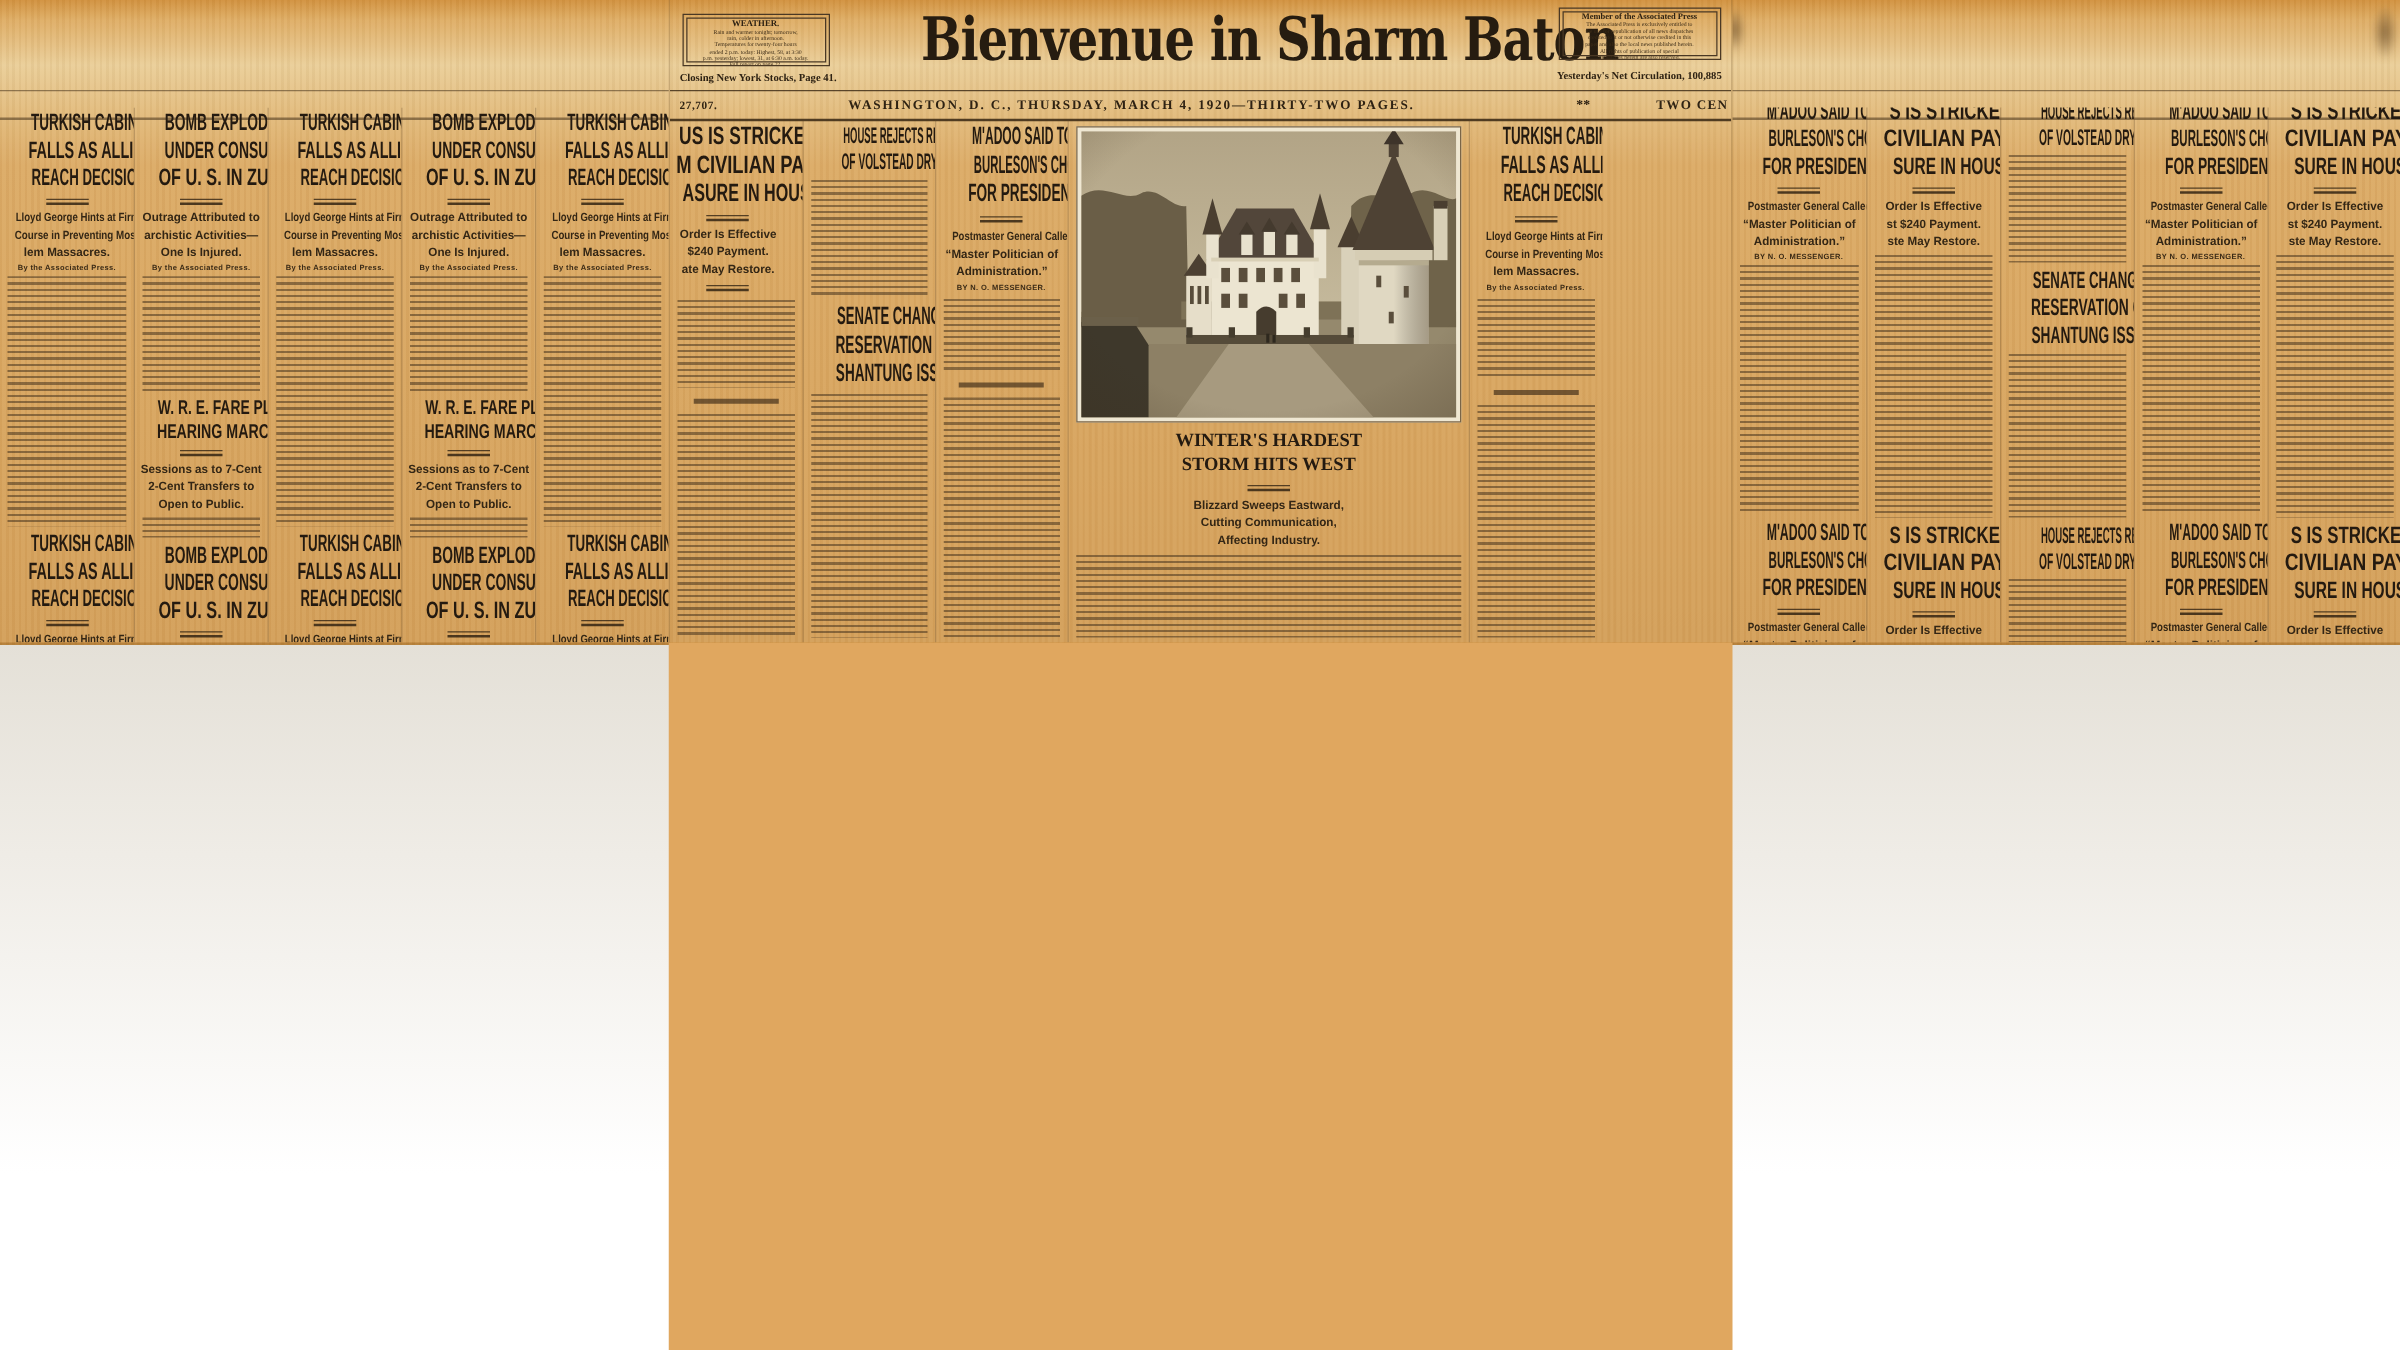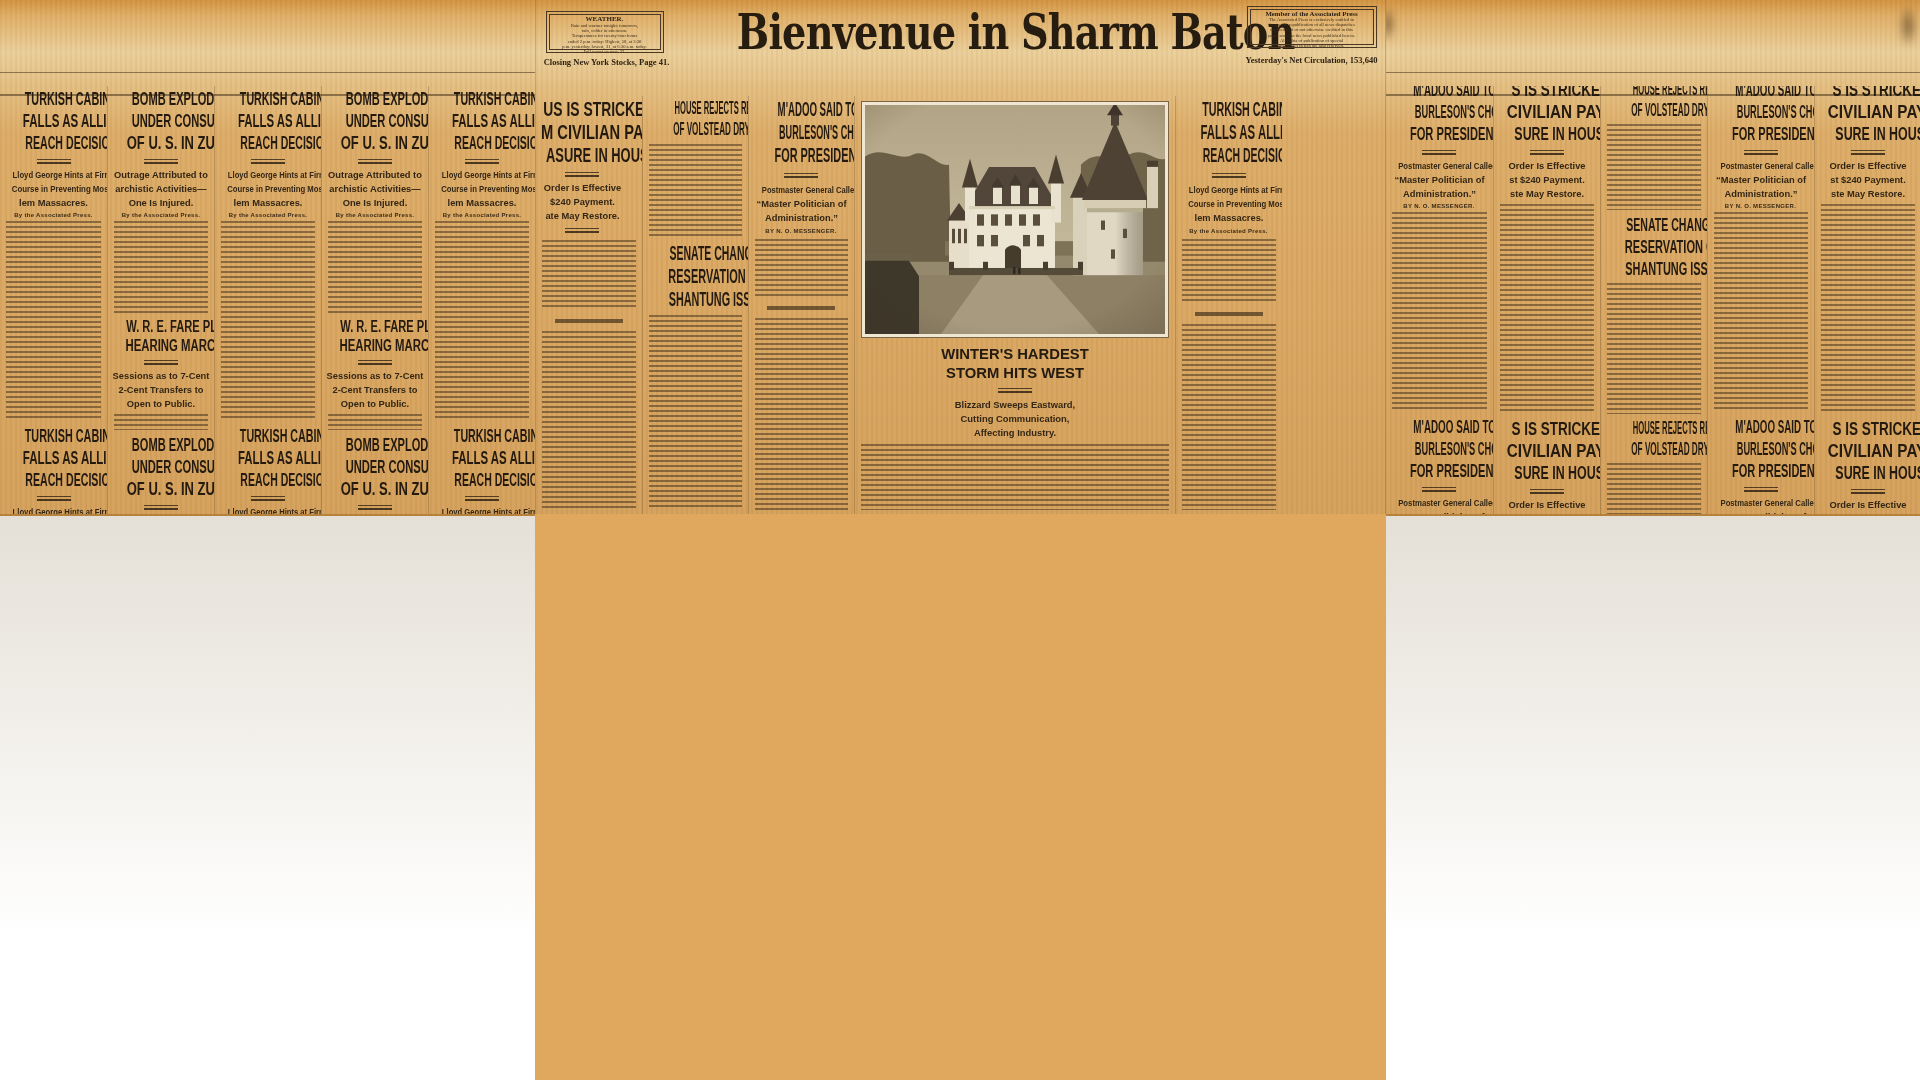--- a/index.html
+++ b/index.html
@@ -28,21 +28,21 @@
   .tiles-right .tcol{margin-top:-9px;}
   .tcol{flex:0 0 107px;overflow:hidden;padding:0 3px;box-sizing:border-box;}
   .tcol + .tcol{border-left:1px solid rgba(95,70,40,.28);}
   
   .hl{font-weight:700;color:#241a10;text-align:center;margin:2px 0 1px;}
   .hl>div{white-space:nowrap;}
   .s20{font-size:20px;line-height:23px;}
   .s19{font-size:19px;line-height:22px;}
   .s18{font-size:18px;line-height:21px;}
   .s16{font-size:16px;line-height:19px;}
-  .s15{font-size:15px;line-height:19px;}
+  .s15{font-size:15px;line-height:19px;font-family:Liberation Serif, serif;}
   .s13{font-size:13.5px;line-height:17px;}
   .s12{font-size:12.5px;line-height:16px;}
   .srule{width:34px;margin:5px auto 4px;height:2px;
     border-top:1px solid rgba(40,28,14,.75);border-bottom:2px solid rgba(40,28,14,.8);}
   .sub{font-weight:700;font-size:9.5px;line-height:14px;color:#332615;text-align:center;margin:1px 0;}
   .sub>div{white-space:nowrap;}
   .byl{font-size:6px;font-weight:700;letter-spacing:.3px;color:#3a2a16;text-align:center;margin:2px 0;}
   .ft{margin:3px 3px 4px;
     background:repeating-linear-gradient(180deg, rgba(56,40,22,.5) 0 1.8px, rgba(0,0,0,0) 1.8px 5px);}
   .fsh{height:4px;width:68%;margin:5px auto;background:rgba(45,30,15,.6);}
@@ -384,23 +384,29 @@
         </div>
         <div class="abox">
           <div class="atitle">Member of the Associated Press</div>
           <div class="tline">The Associated Press is exclusively entitled to</div>
           <div class="tline">the use for republication of all news dispatches</div>
           <div class="tline">credited to it or not otherwise credited in this</div>
           <div class="tline">paper and also the local news published herein.</div>
           <div class="tline">All rights of publication of special</div>
           <div class="tline">dispatches herein are also reserved.</div>
         </div>
-        <div class="circ">Yesterday's Net Circulation, 153,640</div>
+        <div class="circ">Yesterday's Net Circulation, 100,885</div>
       </div>
 
+      <div class="dateline">
+        <span class="dl-issue">27,707.</span>
+        <span class="dl-center">WASHINGTON,  D.  C.,  THURSDAY,  MARCH  4,  1920—THIRTY-TWO  PAGES.</span>
+        <span class="dl-stars">**</span>
+        <span class="dl-price">TWO CEN</span>
+      </div>
 
       <div class="cols">
 
         <div class="col w106 cutl">
           <div class="shift-l">
             <div class="hl s20">
               <div style="transform: scaleX(0.694); transform-origin: 50% 50%;">US IS STRICKEN</div>
               <div style="transform: scaleX(0.735); transform-origin: 50% 50%;">M CIVILIAN PAY</div>
               <div style="transform: scaleX(0.645); transform-origin: 50% 50%;">ASURE IN HOUSE</div>
             </div>

